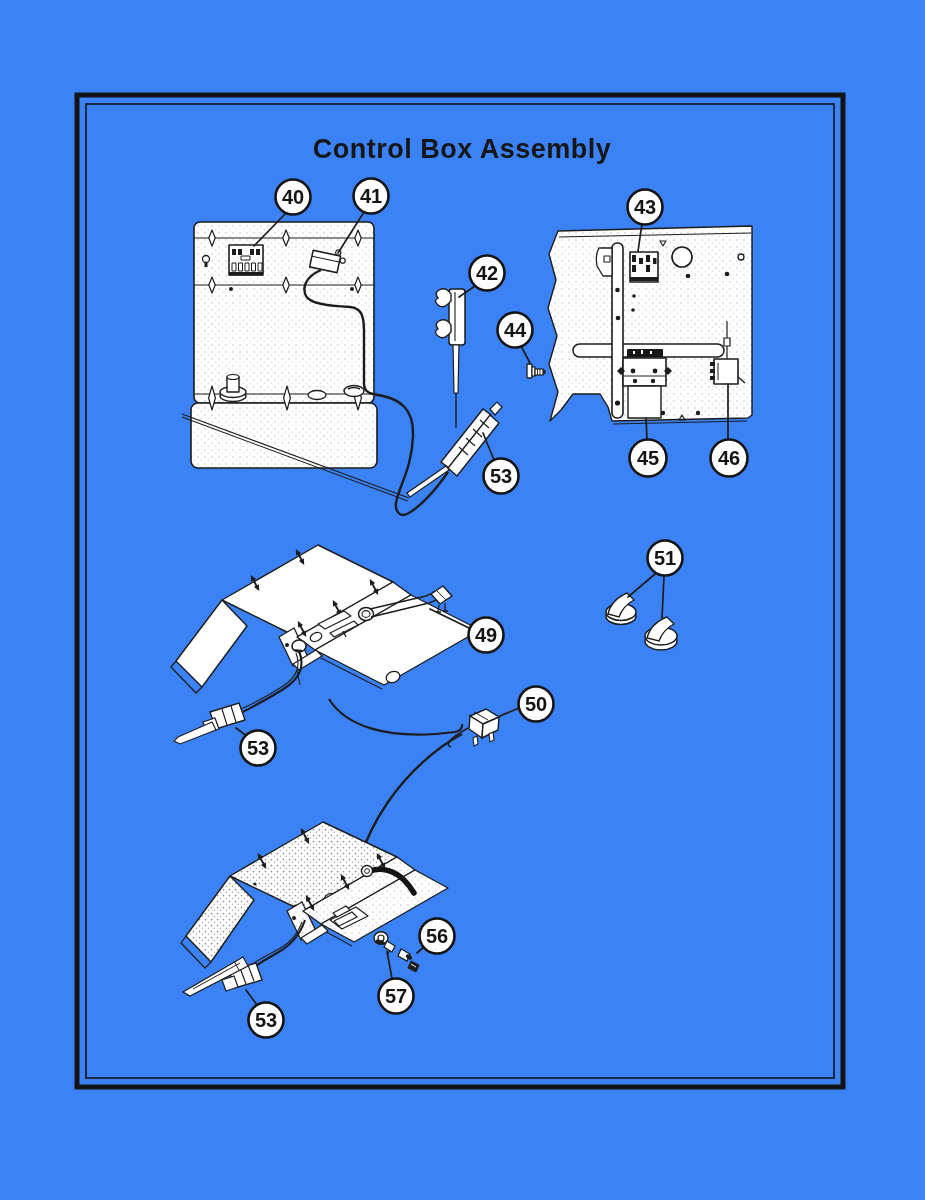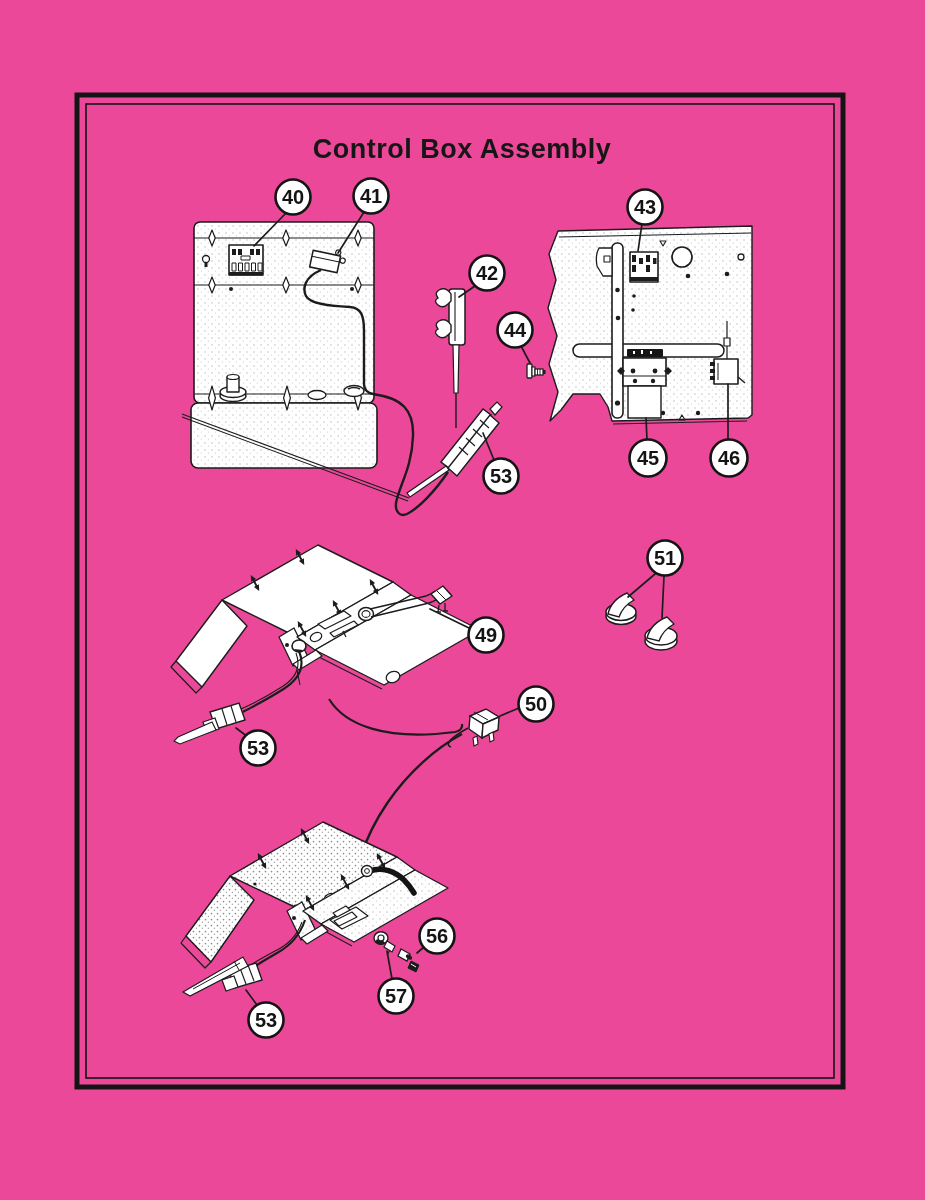--- a/index.html
+++ b/index.html
@@ -1,16 +1,16 @@
 <!DOCTYPE html>
 <html><head>
 <meta charset="utf-8">
 <style>
   html,body{margin:0;padding:0;background:#fff;}
-  .page{position:relative;width:925px;height:1200px;background:#ec4899;font-family:"Liberation Sans",sans-serif;}
+  .page{position:relative;width:925px;height:1200px;background:#3b82f6;font-family:"Liberation Sans",sans-serif;}
   svg{position:absolute;left:0;top:0;}
   .title{font-family:"Liberation Sans",sans-serif;font-size:27px;font-weight:bold;fill:#161616;letter-spacing:.5px;}
   .callout-num{font-family:"Liberation Sans",sans-serif;font-size:20px;font-weight:bold;fill:#141414;}
   .ln{stroke:#1c1c1c;fill:none;}
 </style>
 </head>
 <body>
 
 <div class="page">
 <svg viewBox="0 0 925 1200" width="925" height="1200">

